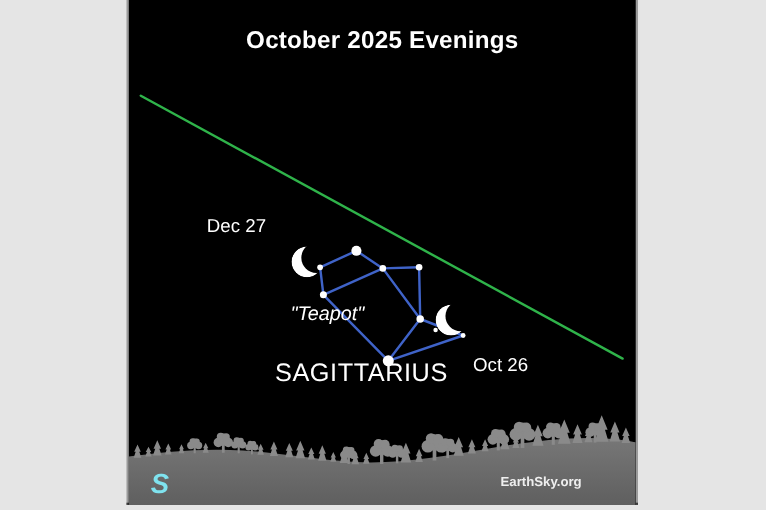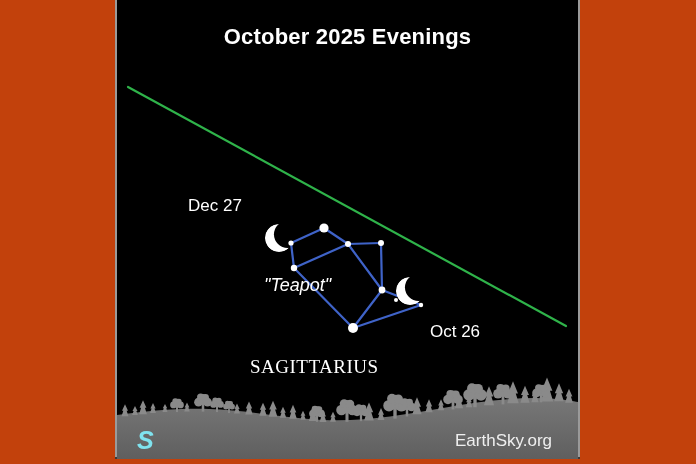--- a/index.html
+++ b/index.html
@@ -13,21 +13,21 @@
     overflow: hidden;
     font-family: "Liberation Sans", sans-serif;
   }
 
   #sky-chart {
     position: absolute;
     left: 0;
     top: 0;
     width: 696px;
     height: 464px;
-    background: #c2410c;
+    background: #e5e5e5;
   }
 
   
   .sky-panel {
     position: absolute;
     left: 117px;
     top: 0px;
     width: 461px;
     height: 459px;
     background: #000000;
@@ -111,46 +111,46 @@
   }
   .label-teapot {
     left: 147px;
     top: 275px;
     font-size: 18px;
     font-style: italic;
     font-weight: normal;
   }
   .label-sagittarius {
     left: 133px;
-    top: 356px;
-    font-size: 19px;
+    top: 325px;
+    font-size: 23px;
     letter-spacing: 0.5px;
-    font-family: Liberation Serif, serif;
   }
 
   
   .compass-south {
     position: absolute;
     left: 20px;
     top: 426px;
     color: #7fe3ef;
     font-size: 25px;
     font-weight: bold;
     font-style: italic;
     font-family: "Liberation Sans", sans-serif;
   }
 
   
   .credit {
     position: absolute;
     left: 338px;
     top: 431px;
     color: #efefef;
-    font-size: 17px;
+    font-size: 12px;
     font-family: "Liberation Sans", sans-serif;
+    font-weight: bold;
   }
 </style>
 </head>
 <body>
 
 <div id="sky-chart">
 
   <div class="panel-edge-left"></div>
   <div class="panel-edge-right"></div>
   <div class="panel-edge-bottom"></div>

